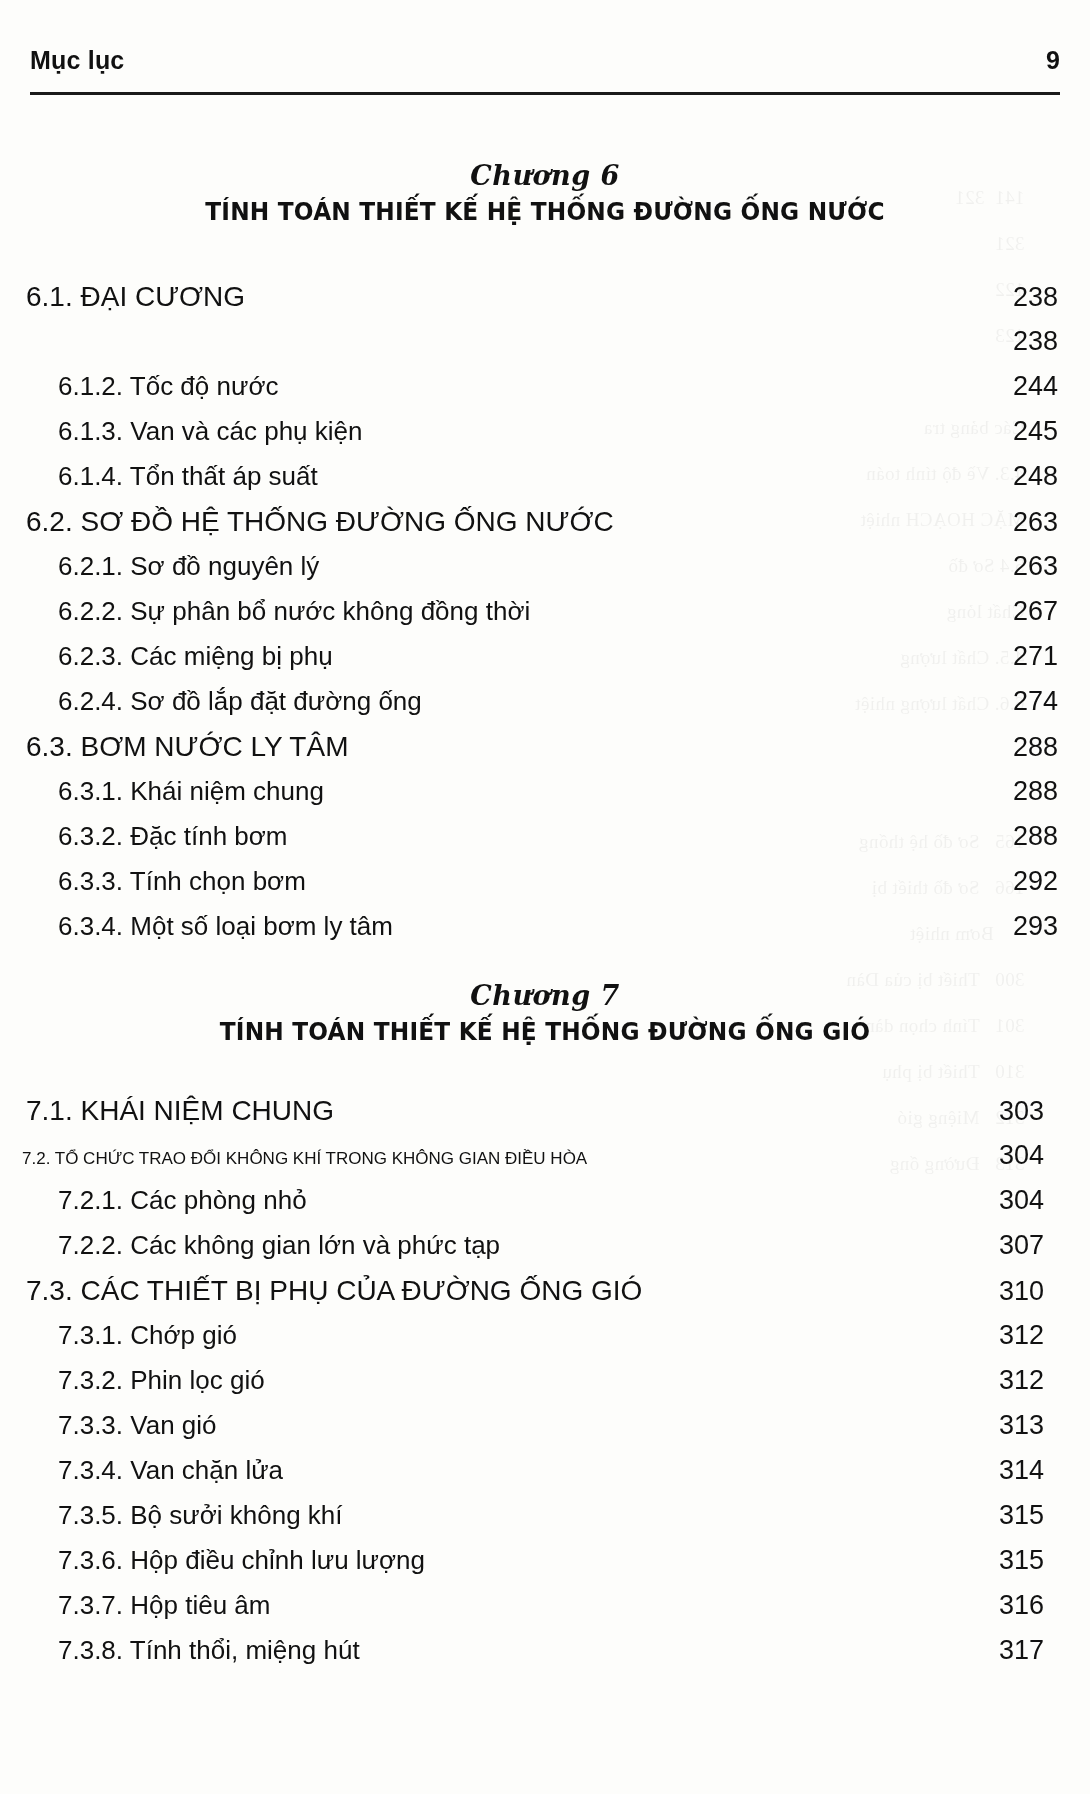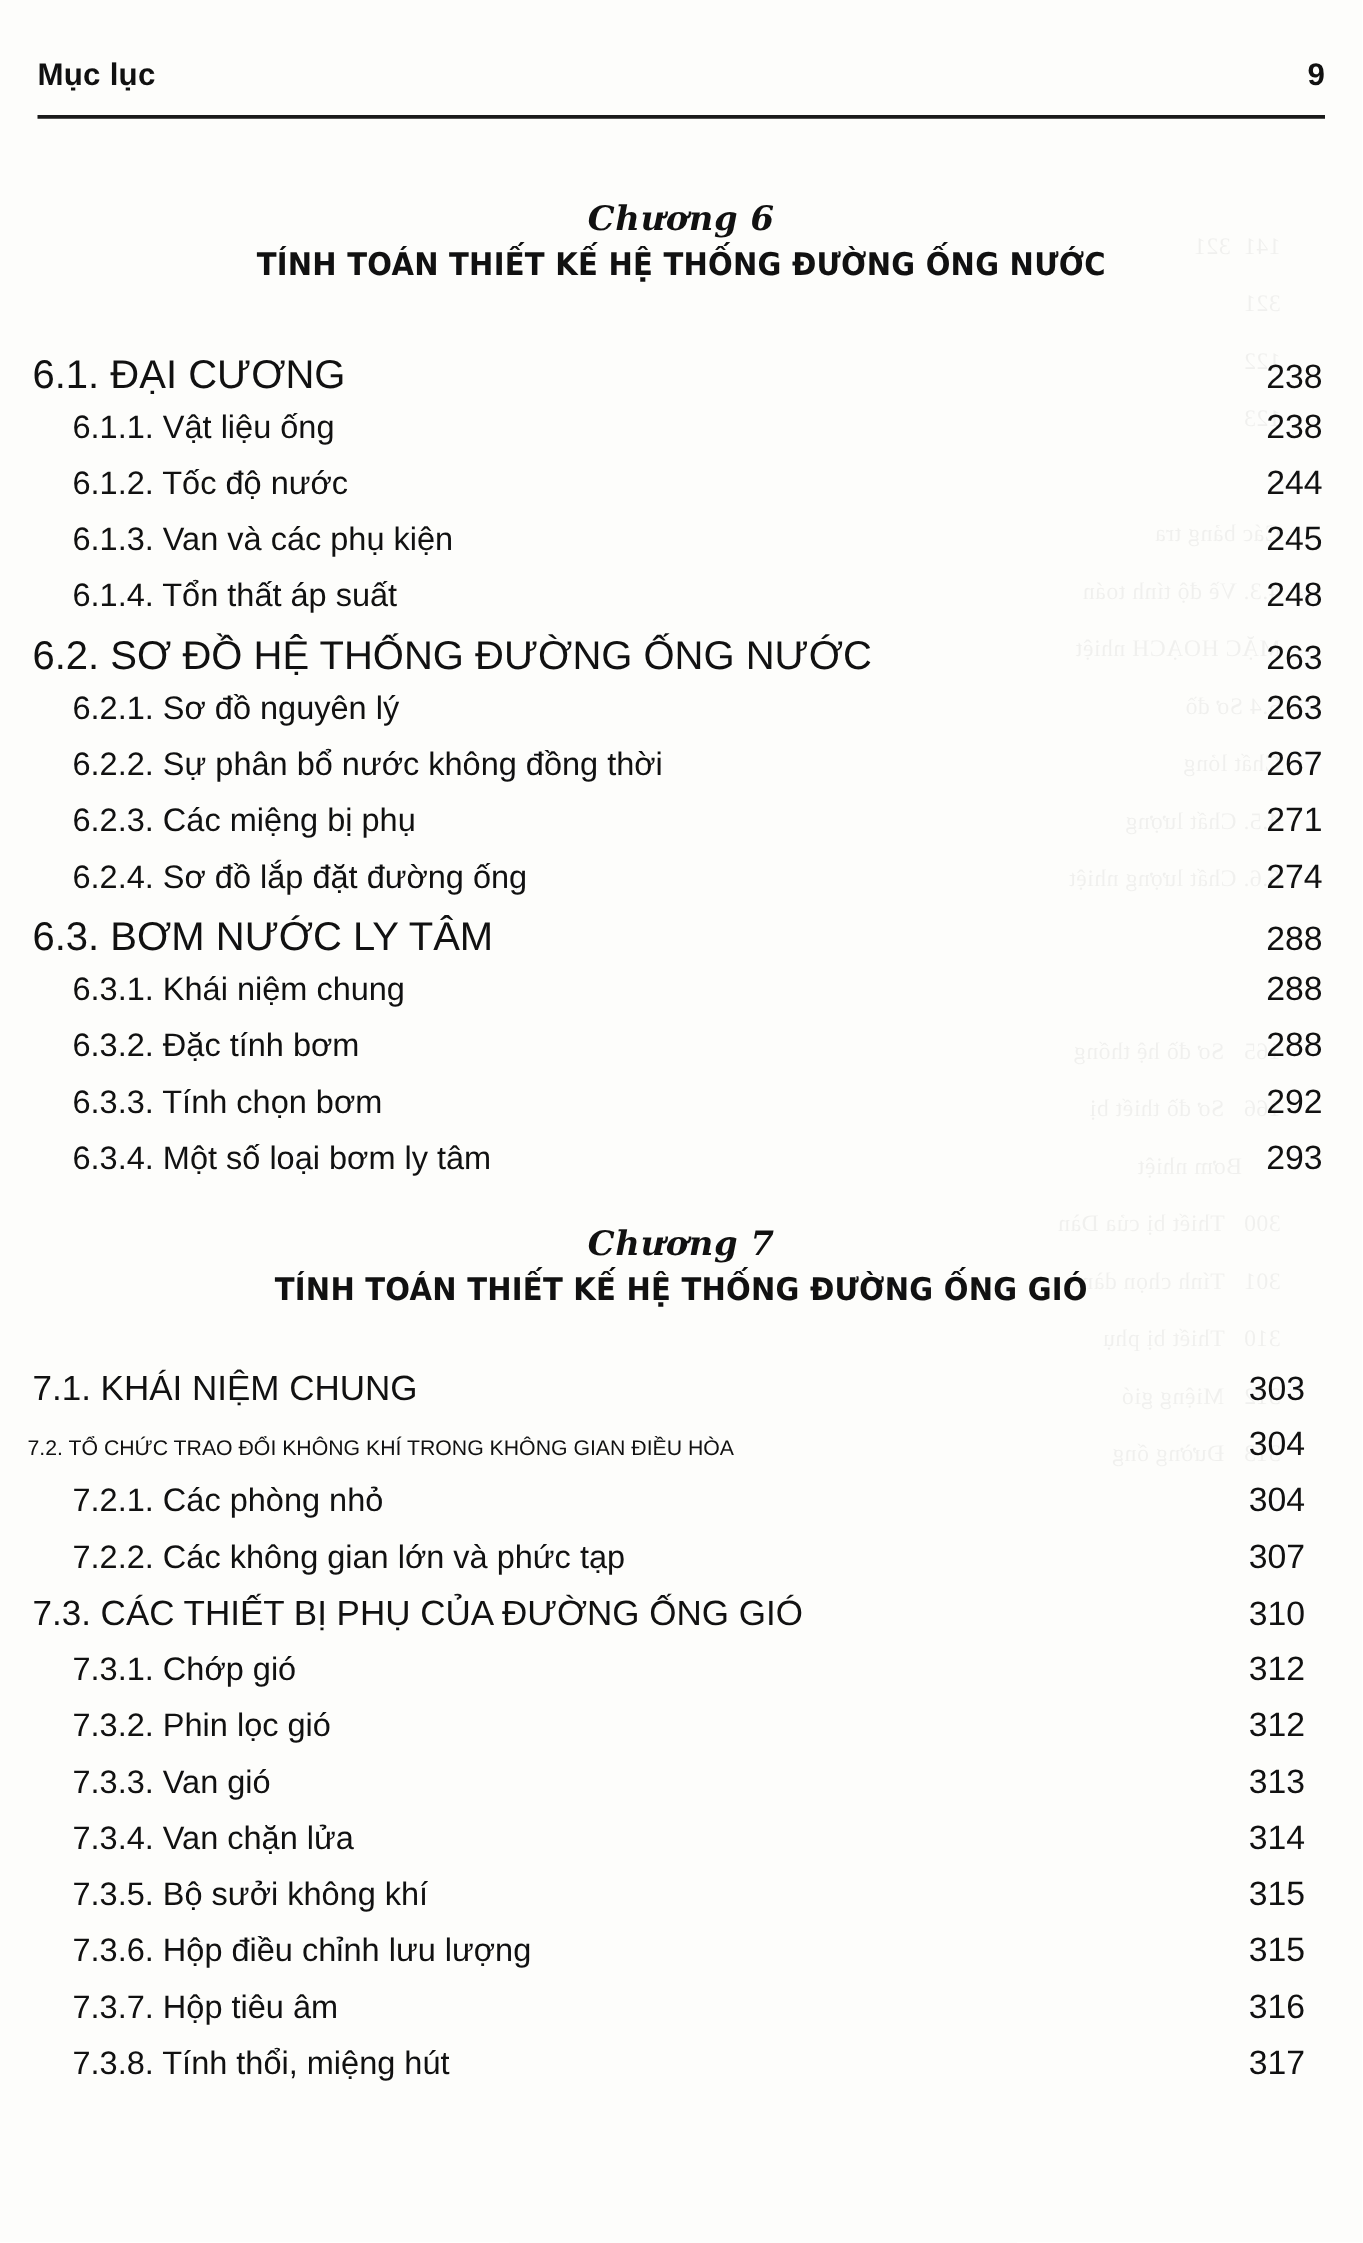--- a/index.html
+++ b/index.html
@@ -127,21 +127,21 @@
     flex: 1 1 auto;
   }
   .toc-page {
     white-space: nowrap;
     text-align: right;
     font-size: 27px;
   }
 
   
   .lvl1 .toc-label {
-    font-size: 32px;
+    font-size: 28px;
     padding-left: 26px;
   }
   .lvl1 .toc-page { padding-right: 32px; }
 
   .lvl2 .toc-label {
     font-size: 26px;
     padding-left: 58px;
   }
   .lvl2 .toc-page { padding-right: 32px; }
 
@@ -201,21 +201,20 @@
     <div class="chapter-title">TÍNH TOÁN THIẾT KẾ HỆ THỐNG ĐƯỜNG ỐNG NƯỚC</div>
   </div>
 
   <div class="toc" id="toc6">
       <div class="toc-row lvl1">
         <span class="toc-label">6.1. ĐẠI CƯƠNG</span>
         <span class="toc-spacer"></span>
         <span class="toc-page">238</span>
       </div>
       <div class="toc-row lvl2">
-        <span class="toc-label">6.1.1. Vật liệu ống</span>
         <span class="toc-spacer"></span>
         <span class="toc-page">238</span>
       </div>
       <div class="toc-row lvl2">
         <span class="toc-label">6.1.2. Tốc độ nước</span>
         <span class="toc-spacer"></span>
         <span class="toc-page">244</span>
       </div>
       <div class="toc-row lvl2">
         <span class="toc-label">6.1.3. Van và các phụ kiện</span>

